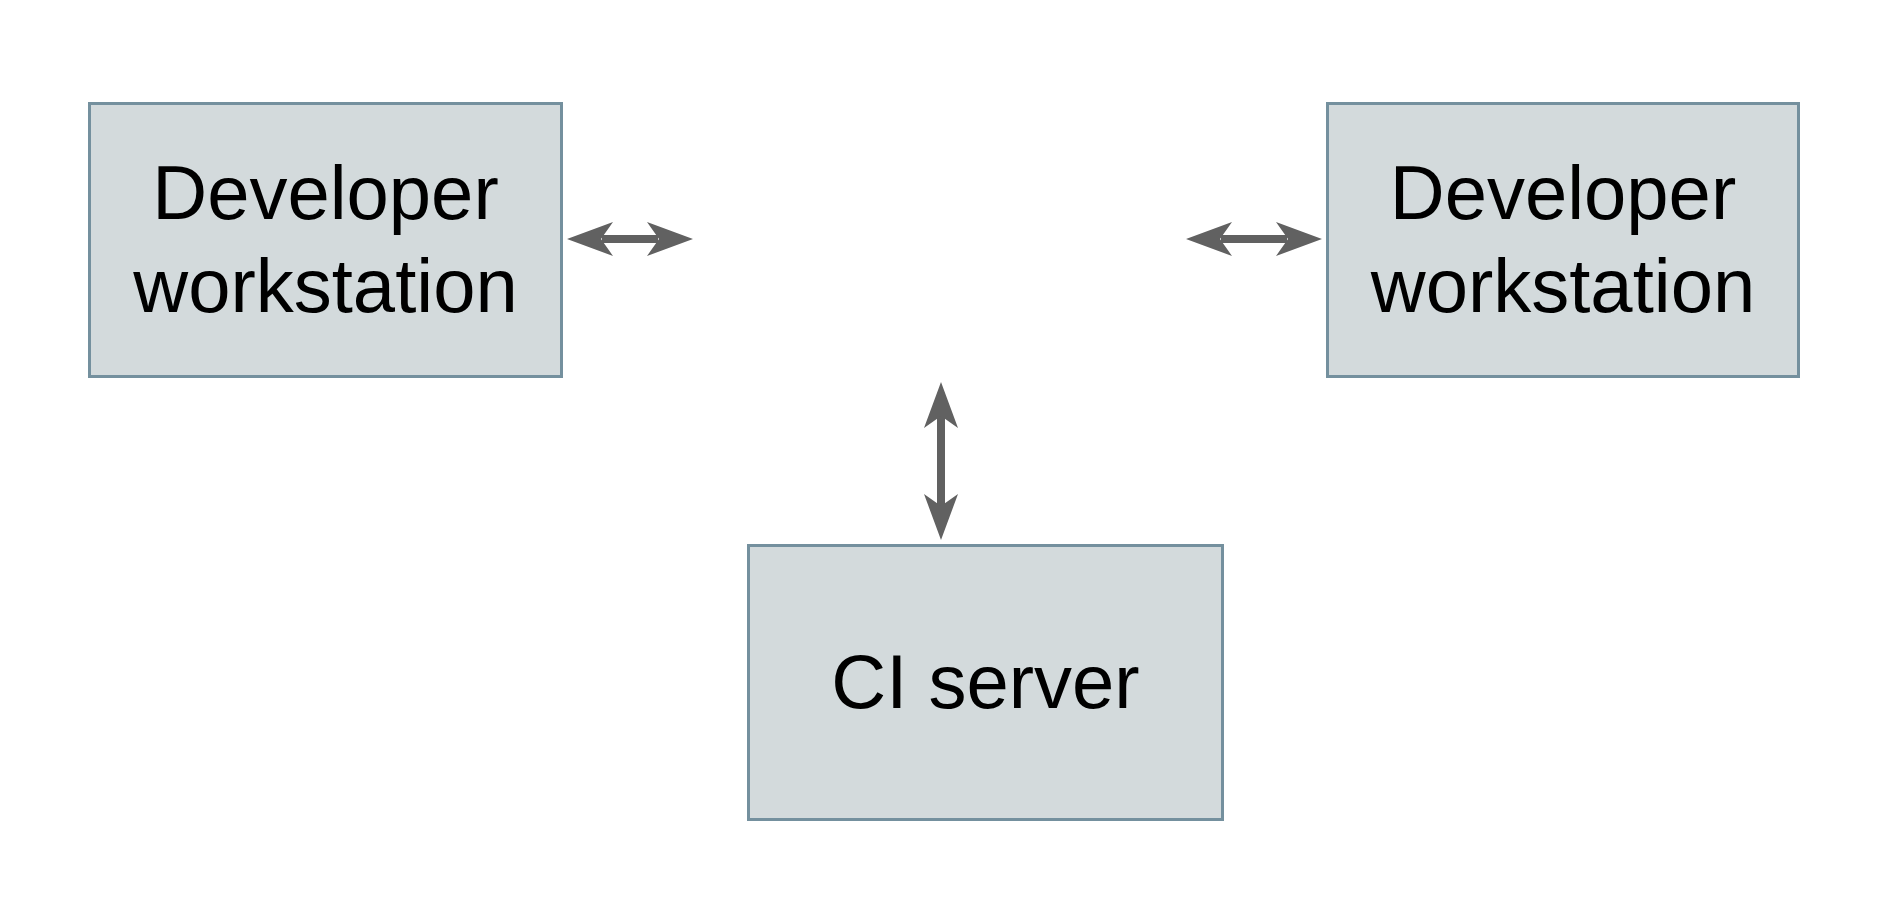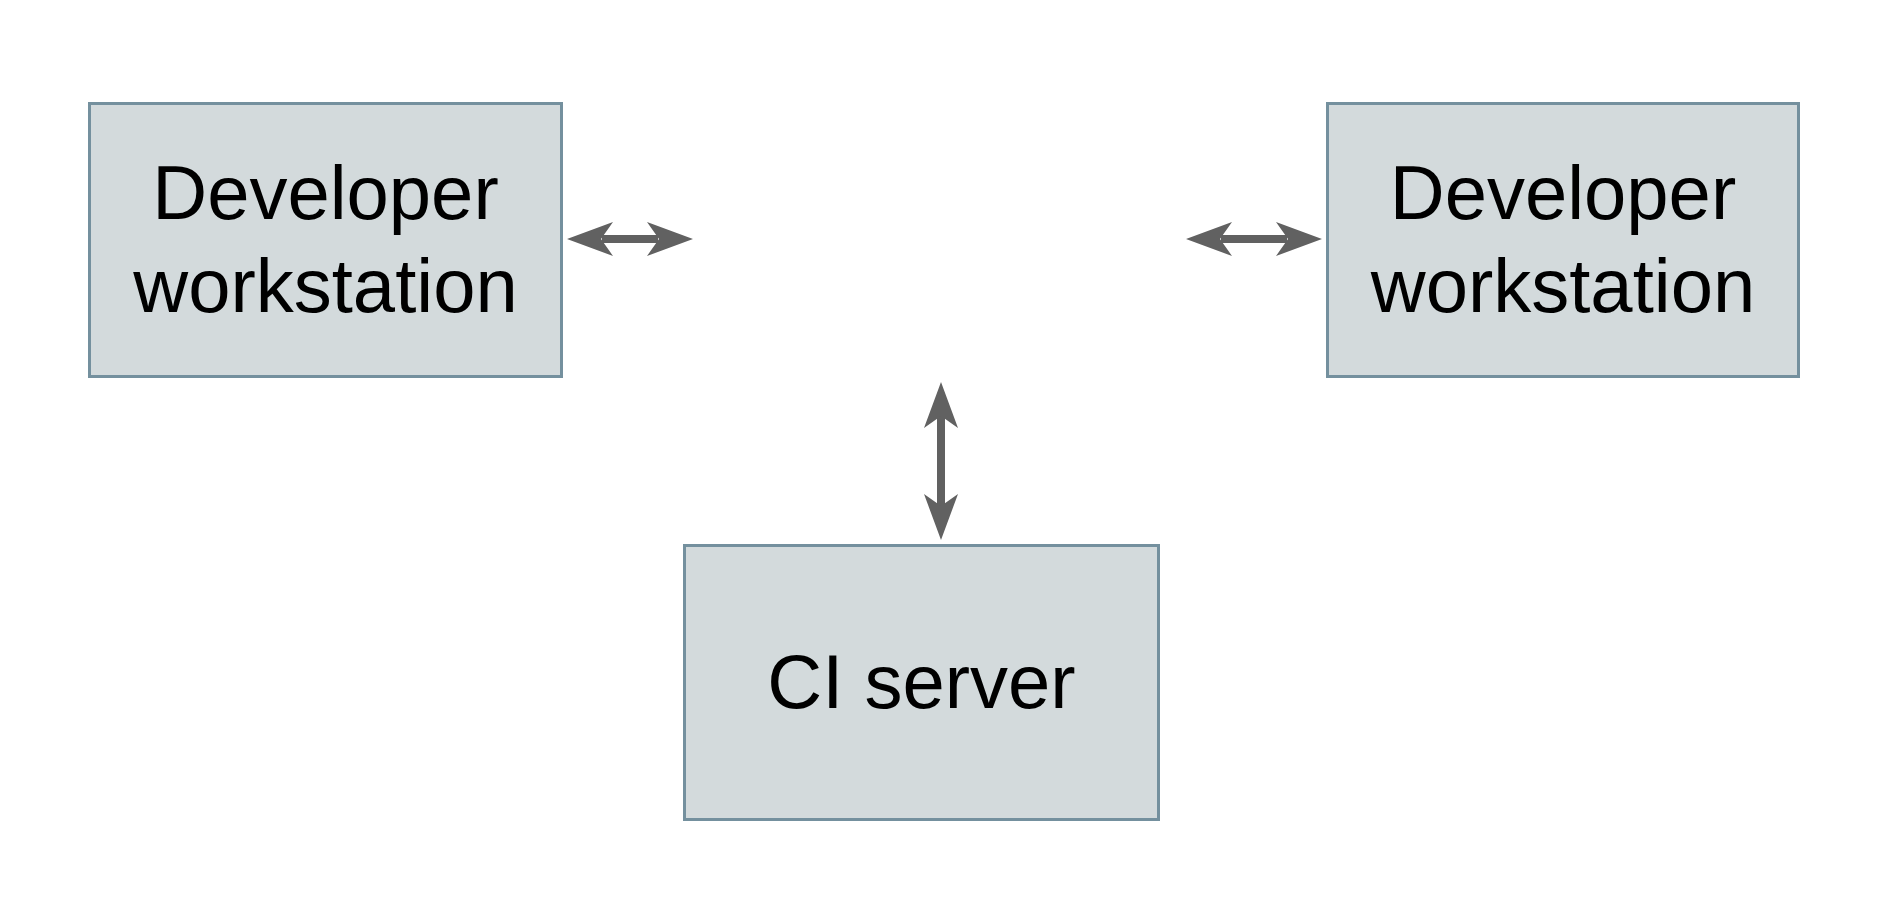--- a/index.html
+++ b/index.html
@@ -29,21 +29,21 @@
     color: var(--text-color, #000000);
     font-size: 76px;
     line-height: 1.22;
     font-weight: 400;
     letter-spacing: 0px;
     padding: 0 10px;
   }
   #node-workstation-left  { left: 88px;   top: 102px; width: 475px; height: 276px; }
   #node-shared-cache      { left: 697px;  top: 102px; width: 485px; height: 276px; }
   #node-workstation-right { left: 1326px; top: 102px; width: 474px; height: 276px; }
-  #node-ci-server         { left: 683px;  top: 544px; width: 477px; height: 277px; }
+  #node-ci-server         { left: 747px;  top: 544px; width: 477px; height: 277px; }
 
   .arrows-layer {
     position: absolute;
     left: 0;
     top: 0;
     width: 1900px;
     height: 922px;
     pointer-events: none;
   }
   .arrow-shaft {

